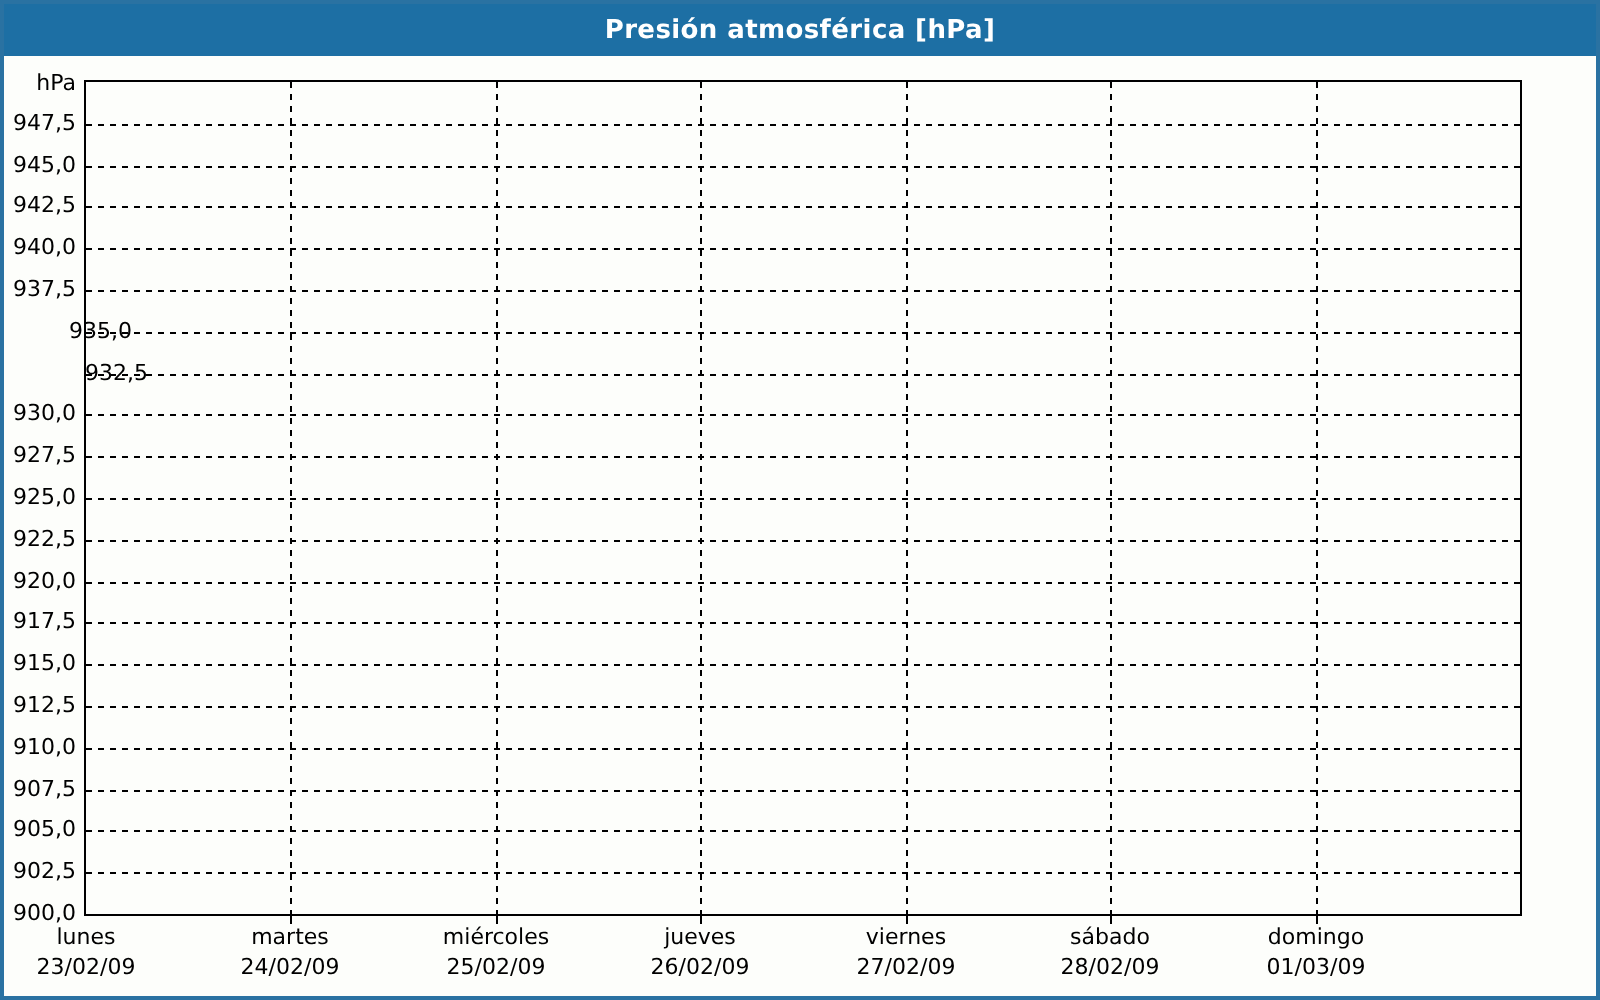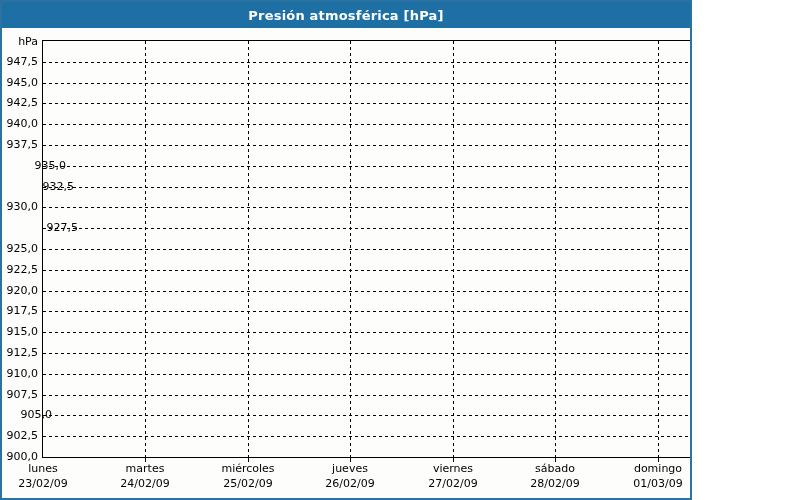--- a/index.html
+++ b/index.html
@@ -1,18 +1,18 @@
 <!DOCTYPE html>
 <html style="--title-bg: #1d6fa4; --title-fg: #ffffff; --frame: #2a72a2; --bg: #fdfefb; --grid: #000000; --fg: #000000;"><head>
 <meta charset="utf-8">
 <style>
   html,body{margin:0;padding:0;background:#fff;font-family:"DejaVu Sans","Liberation Sans",sans-serif;}
   .widget{
     position:relative;
-    width:692px;height:500px;
+    width:800px;height:500px;
     box-sizing:border-box;
     border:2px solid var(--frame,#2a72a2);
     background:var(--bg,#fdfefb);
     overflow:hidden;
   }
   .titlebar{
     position:absolute;left:0;top:0;right:0;height:26px;
     background:var(--title-bg,#1d6fa4);
     color:var(--title-fg,#ffffff);
     display:flex;align-items:center;justify-content:center;
@@ -70,39 +70,39 @@
       <div class="y-tick-label" style="top: 114px;">940,0</div>
       <div class="h-grid" style="left: 41px; top: 143px; width: 717px;"></div>
       <div class="y-tick-label" style="top: 135px;">937,5</div>
       <div class="h-grid" style="left: 41px; top: 164px; width: 717px;"></div>
       <div class="y-tick-label" style="top: 156px; padding-left: 28px;">935,0</div>
       <div class="h-grid" style="left: 41px; top: 185px; width: 717px;"></div>
       <div class="y-tick-label" style="top: 177px; padding-left: 36px;">932,5</div>
       <div class="h-grid" style="left: 41px; top: 205px; width: 717px;"></div>
       <div class="y-tick-label" style="top: 197px;">930,0</div>
       <div class="h-grid" style="left: 41px; top: 226px; width: 717px;"></div>
-      <div class="y-tick-label" style="top: 218px; padding-left: 40px;">927,5</div>
+      <div class="y-tick-label" style="top: 218px;">927,5</div>
       <div class="h-grid" style="left: 41px; top: 247px; width: 717px;"></div>
       <div class="y-tick-label" style="top: 239px;">925,0</div>
       <div class="h-grid" style="left: 41px; top: 268px; width: 717px;"></div>
       <div class="y-tick-label" style="top: 260px;">922,5</div>
       <div class="h-grid" style="left: 41px; top: 289px; width: 717px;"></div>
       <div class="y-tick-label" style="top: 281px;">920,0</div>
       <div class="h-grid" style="left: 41px; top: 309px; width: 717px;"></div>
       <div class="y-tick-label" style="top: 301px;">917,5</div>
       <div class="h-grid" style="left: 41px; top: 330px; width: 717px;"></div>
       <div class="y-tick-label" style="top: 322px;">915,0</div>
       <div class="h-grid" style="left: 41px; top: 351px; width: 717px;"></div>
       <div class="y-tick-label" style="top: 343px;">912,5</div>
       <div class="h-grid" style="left: 41px; top: 372px; width: 717px;"></div>
       <div class="y-tick-label" style="top: 364px;">910,0</div>
       <div class="h-grid" style="left: 41px; top: 393px; width: 717px;"></div>
       <div class="y-tick-label" style="top: 385px;">907,5</div>
       <div class="h-grid" style="left: 41px; top: 413px; width: 717px;"></div>
-      <div class="y-tick-label" style="top: 405px; margin-left: 14px;">905,0</div>
+      <div class="y-tick-label" style="top: 405px;">905,0</div>
       <div class="h-grid" style="left: 41px; top: 434px; width: 717px;"></div>
       <div class="y-tick-label" style="top: 426px;">902,5</div>
       <div class="y-tick-label" style="top: 447px;">900,0</div>
       <div class="x-day-label" style="left: -11px; top: 459px;">
         <div>lunes</div>
         <div>23/02/09</div>
       </div>
       <div class="v-grid" style="left: 143px; top: 39px; height: 416px;"></div>
       <div class="x-tick" style="left: 143px; top: 456px;"></div>
       <div class="x-day-label" style="left: 91px; top: 459px;">

